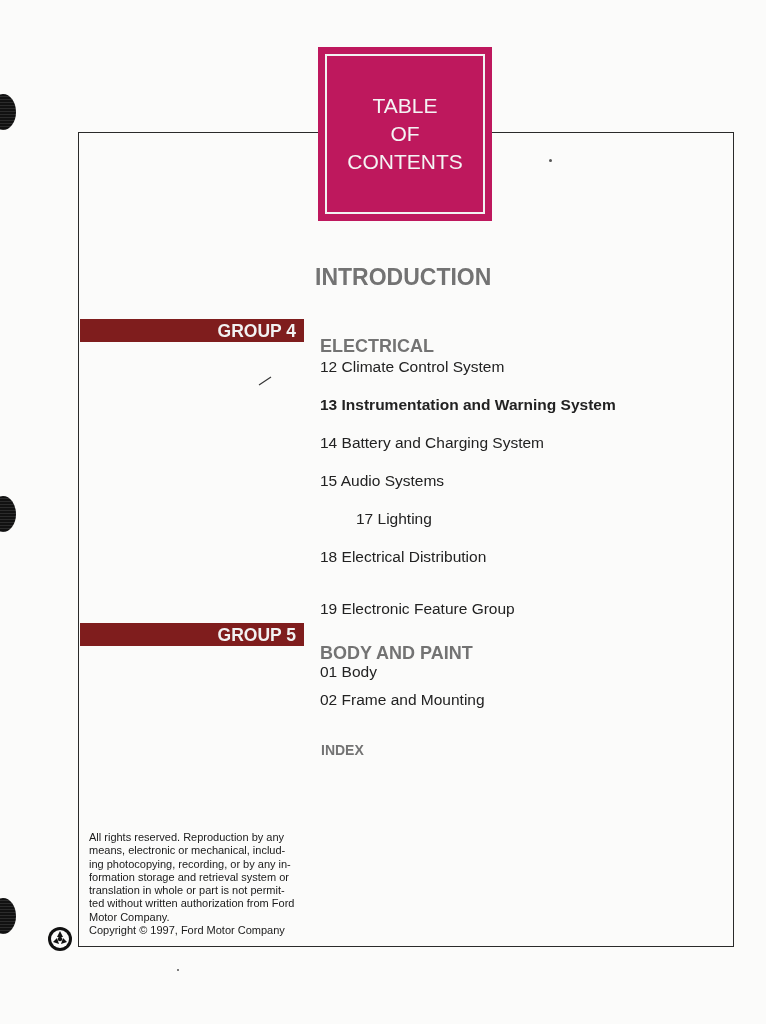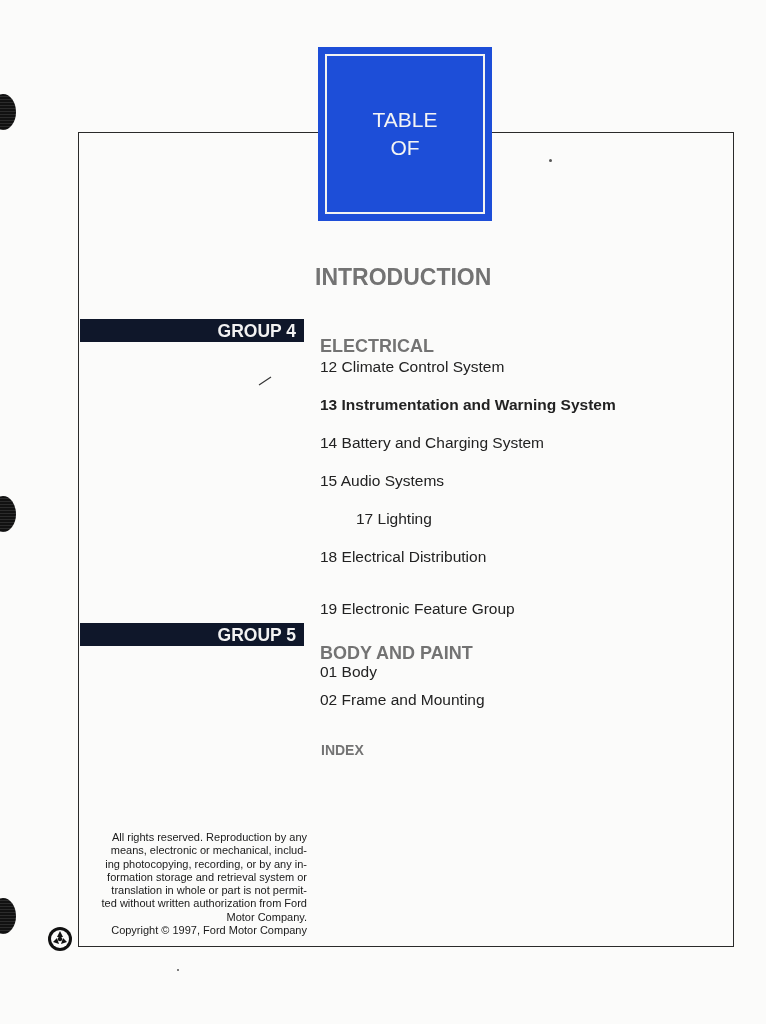--- a/index.html
+++ b/index.html
@@ -6,46 +6,46 @@
     body {
       width: 766px; height: 1024px; position: relative; overflow: hidden;
       background: #fbfbfa; font-family: "Liberation Sans", sans-serif; color: #1a1a1a;
     }
     .frame {
       position: absolute; left: 78px; top: 132px; width: 656px; height: 815px;
       border: 1.6px solid #2a2a2a; box-sizing: border-box;
     }
     .title-box {
       position: absolute; left: 318px; top: 47px; width: 174px; height: 174px;
-      background: #1d4ed8; box-sizing: border-box; padding: 7px;
+      background: #be185d; box-sizing: border-box; padding: 7px;
     }
     .title-inner {
       width: 100%; height: 100%; border: 2px solid #f2f2f2; box-sizing: border-box;
       display: flex; flex-direction: column; align-items: center; justify-content: center;
       color: #f4f4f4; font-weight: 400; font-size: 21px; line-height: 28px; text-align: center;
     }
     .hole {
       position: absolute; left: -10px; width: 26px; height: 36px; border-radius: 50%;
       background: repeating-linear-gradient(to bottom, #111 0 2px, #2b2b2b 2px 3px);
     }
     .heading { position: absolute; font-weight: 700; color: #737373; text-align: right; }
     .intro { left: 315px; top: 264px; font-size: 23px; }
     .group-bar {
-      position: absolute; left: 80px; width: 224px; height: 23px; background: #0f172a;
+      position: absolute; left: 80px; width: 224px; height: 23px; background: #7f1d1d;
       color: #f2f2f2; font-weight: 700; font-size: 17.5px; text-align: right;
       box-sizing: border-box; padding-right: 8px; line-height: 24px;
     }
     .section-title { left: 320px; font-size: 18px; margin-top: 18px; }
     .item { position: absolute; left: 320px; font-size: 15.5px; color: #222; }
     .index-title { left: 321px; top: 742px; font-size: 14px; }
     .copyright {
       position: absolute; left: 89px; top: 831px; width: 218px;
       font-size: 11px; line-height: 13.3px; color: #1a1a1a;
     }
-    .copyright p { margin: 0; text-align: right; }
+    .copyright p { margin: 0; }
     .recycle {
       position: absolute; left: 47px; top: 926px; width: 26px; height: 26px;
     }
     .speck { position: absolute; background: #555; border-radius: 50%; }
   </style>
 </head>
 <body>
 
 <div class="hole" style="top:94px;"></div>
 <div class="hole" style="top:496px;"></div>
@@ -56,20 +56,21 @@
 <svg style="position:absolute;left:258px;top:376px;" width="14" height="10">
     <path d="M1 9 L13 1" stroke="#333" stroke-width="1.2"></path>
   </svg>
 
 <div class="frame"></div>
 
 <div class="title-box">
   <div class="title-inner">
     <div>TABLE</div>
     <div>OF</div>
+    <div>CONTENTS</div>
   </div>
 </div>
 
 <div class="heading intro">INTRODUCTION</div>
 
 <div class="group-bar" style="top:319px;">GROUP 4</div>
 <div class="heading section-title" style="top:318px;">ELECTRICAL</div>
 <div class="item" style="top:358px;">12 Climate Control System</div>
 <div class="item" style="top:396px;font-weight:bold;">13 Instrumentation and Warning System</div>
 <div class="item" style="top:434px;">14 Battery and Charging System</div>

